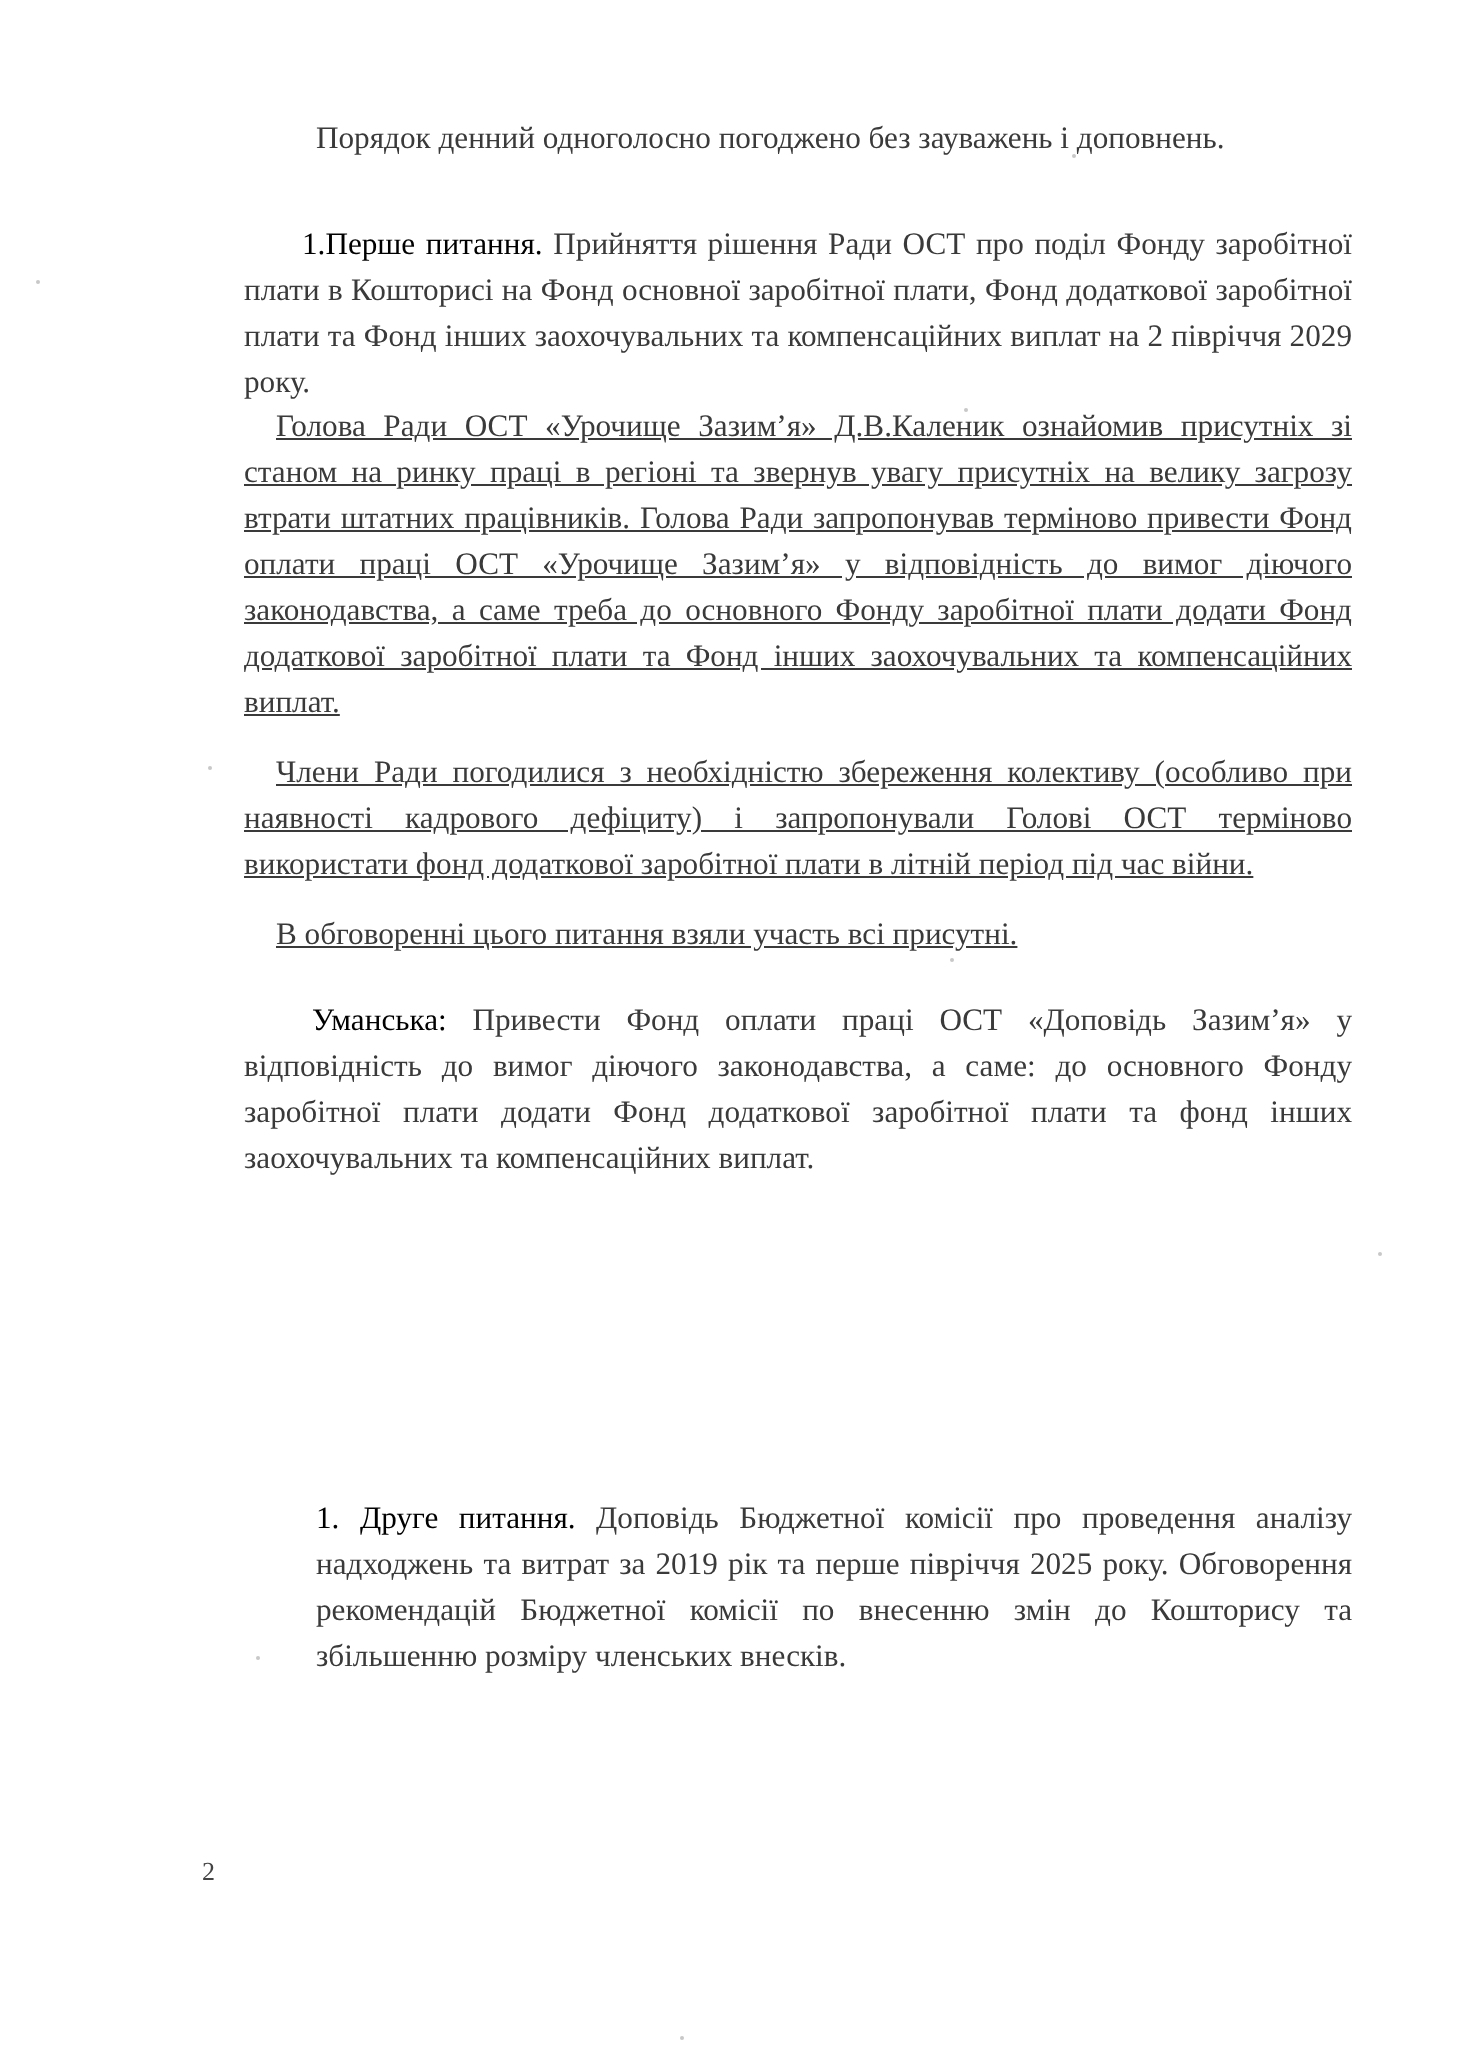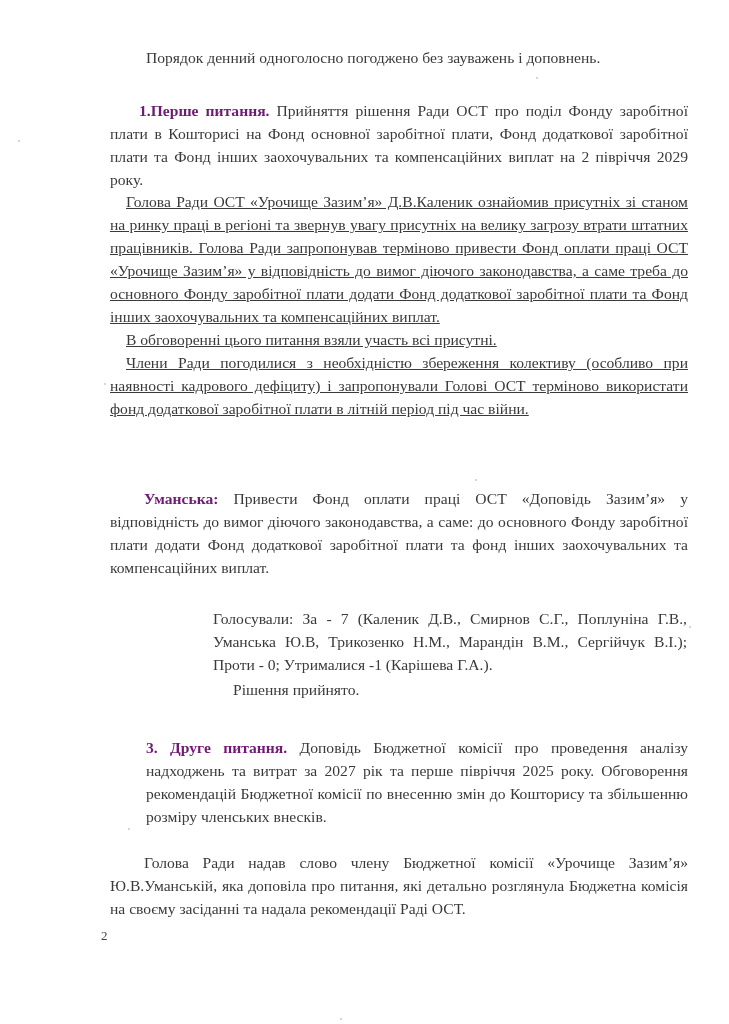--- a/index.html
+++ b/index.html
@@ -4,23 +4,23 @@
 <style>
   html, body { margin: 0; padding: 0; background: #ffffff; }
   body {
     width: 729px; height: 1024px; position: relative; overflow: hidden;
     font-family: "Liberation Serif", "DejaVu Serif", serif;
     color: #3a3a3a;
     font-size: 15.6px;
   }
   .page { position: absolute; left: 0; top: 0; width: 729px; height: 1024px; }
   .block { position: absolute; left: 110px; width: 578px; line-height: 23px; text-align: justify; }
-  .block p { margin: 0; }
+  .block p { margin: 12px; }
   .indent { text-indent: 16px; }
-  b { font-weight: bold; color: #701a75; }
+  b { font-weight: normal; color: #000000; }
   .agenda { top: 46px; left: 146px; width: 560px; text-align: left; }
   .q1 { top: 99px; }
   .q1 .head { text-indent: 29px; }
   .q1-body { top: 190px; text-decoration: underline; }
   .resolved { top: 487px; }
   .resolved .head { text-indent: 34px; }
   .vote { top: 607px; left: 213px; width: 474px; }
   .decision { top: 678px; left: 233px; width: 300px; text-align: left; }
   .q2 { top: 736px; left: 146px; width: 542px; }
   .q2-body { top: 851px; }
@@ -36,43 +36,34 @@
   <div class="block agenda">
     <p>Порядок денний одноголосно погоджено без зауважень і доповнень.</p>
   </div>
 
   <div class="block q1">
     <p class="head"><b>1.Перше питання.</b><span> Прийняття рішення Ради ОСТ про поділ Фонду заробітної плати в Кошторисі на Фонд основної заробітної плати, Фонд додаткової заробітної плати та Фонд інших заохочувальних та компенсаційних виплат  на 2 півріччя 2029 року.</span></p>
   </div>
 
   <div class="block q1-body">
     <p class="indent">Голова Ради ОСТ «Урочище Зазим’я» Д.В.Каленик ознайомив присутніх зі станом на ринку праці в регіоні та звернув увагу присутніх на велику загрозу втрати штатних працівників. Голова Ради запропонував терміново привести Фонд оплати праці ОСТ «Урочище Зазим’я»  у відповідність до вимог діючого законодавства, а саме треба до основного Фонду заробітної плати додати Фонд додаткової заробітної плати та Фонд інших заохочувальних та компенсаційних виплат.</p>
+    <p class="indent">Члени Ради погодилися з необхідністю збереження колективу (особливо при наявності кадрового дефіциту) і запропонували Голові ОСТ терміново використати фонд додаткової заробітної плати в літній період під час війни.</p>
     <p class="indent">В обговоренні цього питання взяли участь всі присутні.</p>
-    <p class="indent">Члени Ради погодилися з необхідністю збереження колективу (особливо при наявності кадрового дефіциту) і запропонували Голові ОСТ терміново використати фонд додаткової заробітної плати в літній період під час війни.</p>
   </div>
 
   <div class="block resolved">
     <p class="head"><b>Уманська:</b><span> Привести Фонд оплати праці ОСТ «Доповідь Зазим’я»  у відповідність до вимог діючого законодавства, а саме: до основного Фонду заробітної плати додати Фонд додаткової заробітної плати та фонд інших заохочувальних та компенсаційних виплат.</span></p>
   </div>
 
-  <div class="block vote">
-    <p>Голосували: За - 7 (Каленик Д.В., Смирнов С.Г., Поплуніна Г.В., Уманська Ю.В, Трикозенко Н.М., Марандін В.М., Сергійчук В.І.); Проти - 0; Утрималися -1 (Карішева Г.А.).</p>
+
+
+  <div class="block q2">
+    <p><b>1. Друге питання.</b><span> Доповідь Бюджетної комісії про проведення аналізу надходжень та витрат  за 2019 рік та перше півріччя 2025 року. Обговорення рекомендацій Бюджетної комісії по внесенню змін до Кошторису та збільшенню розміру членських внесків.</span></p>
   </div>
 
-  <div class="block decision">
-    <p>Рішення прийнято.</p>
-  </div>
-
-  <div class="block q2">
-    <p><b>3. Друге питання.</b><span> Доповідь Бюджетної комісії про проведення аналізу надходжень та витрат  за 2027 рік та перше півріччя 2025 року. Обговорення рекомендацій Бюджетної комісії по внесенню змін до Кошторису та збільшенню розміру членських внесків.</span></p>
-  </div>
-
-  <div class="block q2-body">
-    <p class="head">Голова Ради  надав слово члену Бюджетної комісії «Урочище Зазим’я» Ю.В.Уманській, яка доповіла про питання, які детально розглянула Бюджетна комісія на своєму засіданні та надала рекомендації Раді ОСТ.</p>
-  </div>
 
   <div class="page-num">2</div>
 
   <div class="speck" style="left:18px;top:140px"></div>
   <div class="speck" style="left:536px;top:77px"></div>
   <div class="speck" style="left:482px;top:204px"></div>
   <div class="speck" style="left:104px;top:383px"></div>
   <div class="speck" style="left:475px;top:479px"></div>
   <div class="speck" style="left:689px;top:626px"></div>
   <div class="speck" style="left:128px;top:828px"></div>

